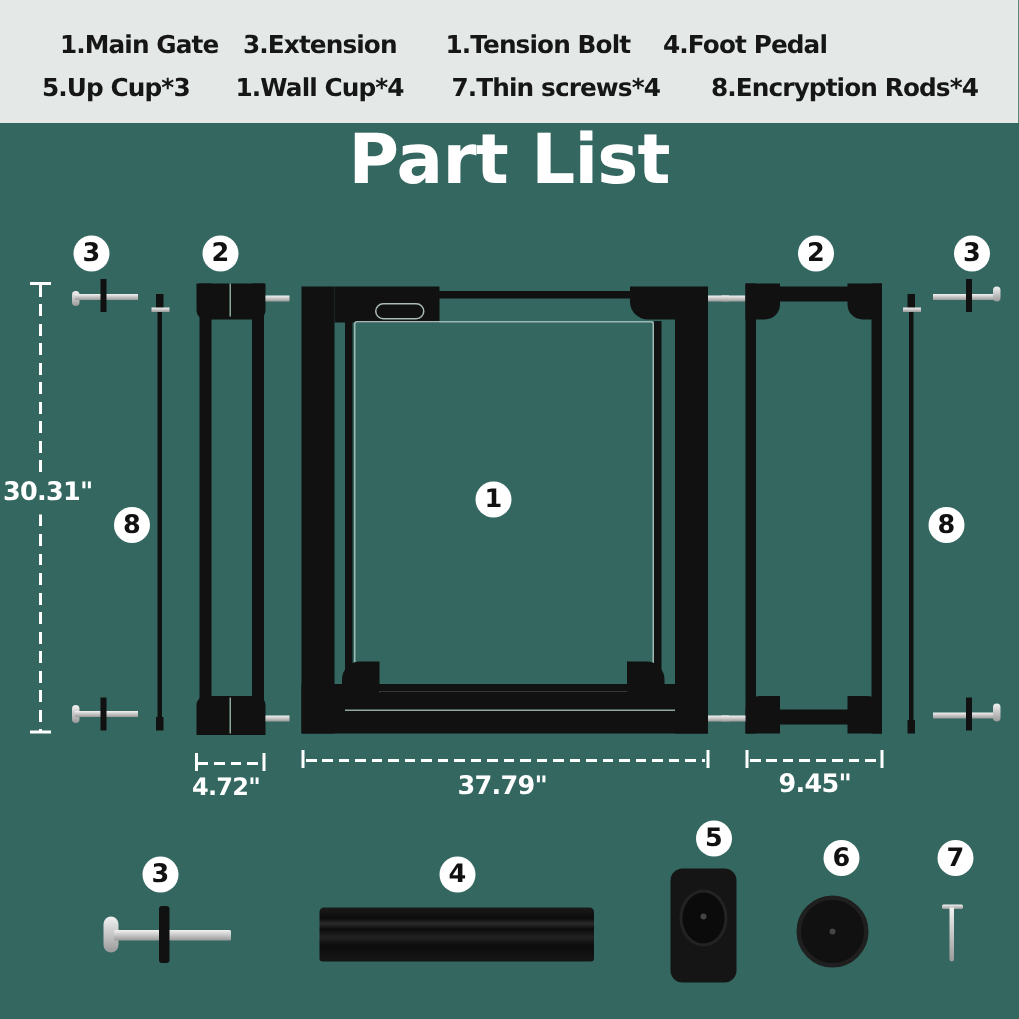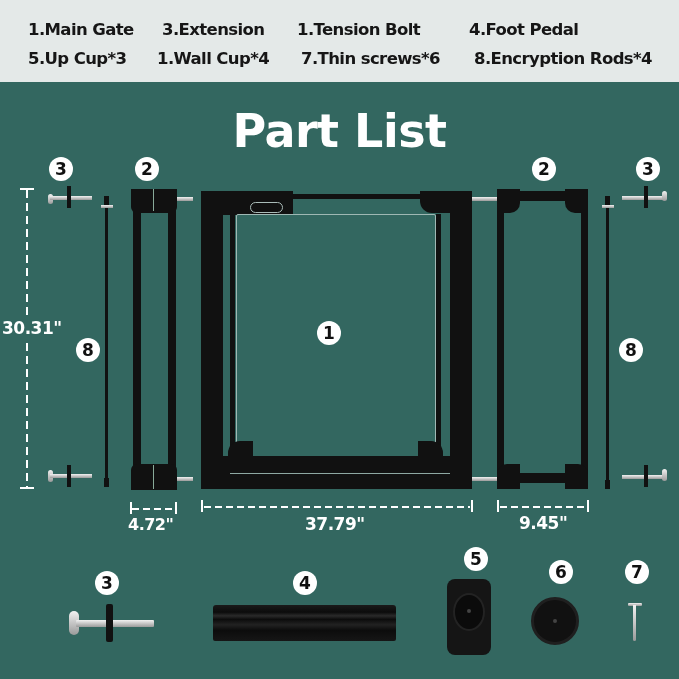--- a/index.html
+++ b/index.html
@@ -3,44 +3,44 @@
 <meta charset="utf-8">
 <style>
   * { box-sizing: border-box; margin: 0; padding: 0; }
   html, body { width: 679px; height: 679px; overflow: hidden; }
   body { background: #336760; font-family: "DejaVu Sans", "Liberation Sans", sans-serif; position: relative; }
   .header { position: absolute; left: 0; top: 0; width: 679px; height: 82px; background: #e4e9e8; }
   .hdr-row { position: absolute; left: 0; width: 679px; font-weight: bold; font-size: 16.5px; color: #161616; letter-spacing: -0.6px; white-space: nowrap; }
   .hdr-row span { position: absolute; top: 0; }
   .hdr-row1 { top: 20px; }
   .hdr-row2 { top: 49px; }
-  .title { position: absolute; top: 104px; left: 0; width: 679px; text-align: center; font-size: 46px; font-weight: bold; color: #ffffff; letter-spacing: -0.5px; }
+  .title { position: absolute; top: 79px; left: 0; width: 679px; text-align: center; font-size: 46px; font-weight: bold; color: #ffffff; letter-spacing: -0.5px; }
   .badge { position: absolute; width: 24px; height: 24px; border-radius: 50%; background: #fff; color: #111; font-weight: bold; font-size: 17px; line-height: 24px; text-align: center; }
   .dim { position: absolute; color: #fff; font-weight: bold; font-size: 16px; letter-spacing: -0.5px; white-space: nowrap; }
   .blk { position: absolute; background: #111; }
   .steel { position: absolute; background: linear-gradient(#f2f2f2, #9a9a9a); }
   .dash-h { position: absolute; height: 2px; background: repeating-linear-gradient(90deg, #fff 0 7px, transparent 7px 11px); }
   .dash-v { position: absolute; width: 2px; background: repeating-linear-gradient(180deg, #fff 0 8px, transparent 8px 13px); }
   .tick { position: absolute; background: #fff; }
   .outline { position: absolute; border: 1px solid #9fb8b4; }
 </style>
 </head>
 <body>
 
 <div class="header">
   <div class="hdr-row hdr-row1">
-    <span style="left:28px">1.Main Gate</span>
+    <span style="left:40px">1.Main Gate</span>
     <span style="left:162px">3.Extension</span>
     <span style="left:297px">1.Tension Bolt</span>
-    <span style="left:469px">4.Foot Pedal</span>
+    <span style="left:442px">4.Foot Pedal</span>
   </div>
   <div class="hdr-row hdr-row2">
     <span style="left:28px">5.Up Cup*3</span>
     <span style="left:157px">1.Wall Cup*4</span>
-    <span style="left:301px">7.Thin screws*6</span>
+    <span style="left:301px">7.Thin screws*4</span>
     <span style="left:474px">8.Encryption Rods*4</span>
   </div>
 </div>
 
 <div class="title">Part List</div>
 
 <div>
   <div class="tick" style="left:20px;top:188px;width:14px;height:2px;"></div>
   <div class="dash-v" style="left:26px;top:190px;height:125px;"></div>
   <div class="dim" style="left:2px;top:318px;font-size:17px;">30.31"</div>

